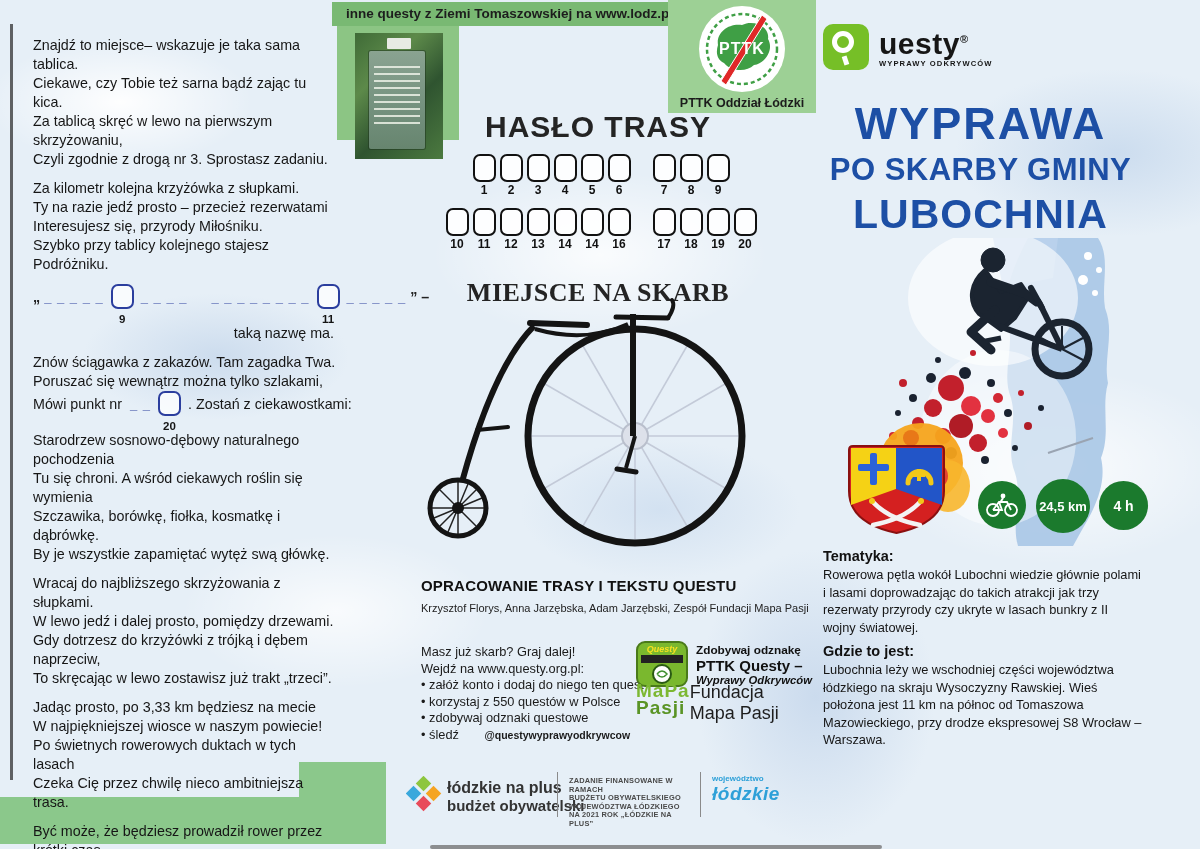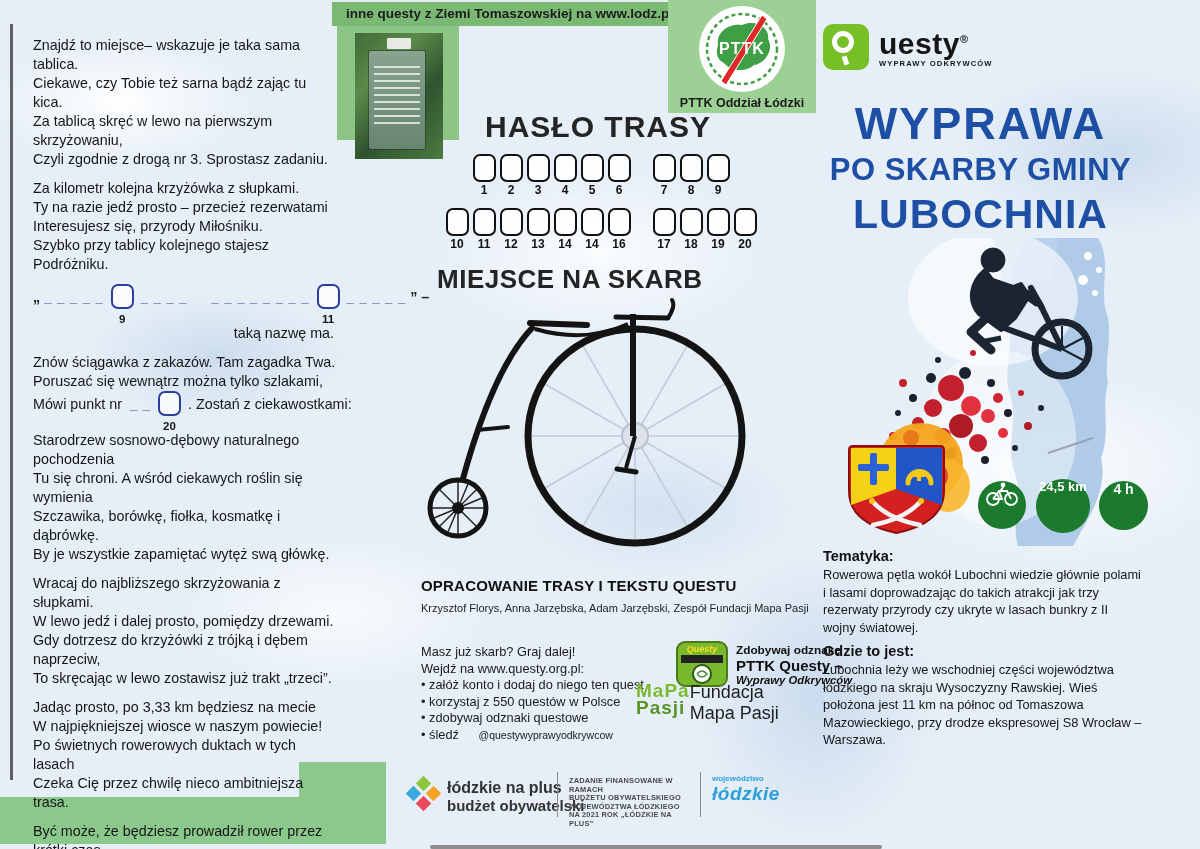--- a/index.html
+++ b/index.html
@@ -64,33 +64,33 @@
 
   
   .haslo-title { position:absolute; left:437px; top:110px; width:322px; text-align:center;
     font-size:30px; font-weight:700; color:#242424; letter-spacing:1px; }
   .haslo-rows { position:absolute; left:415px; top:154px; width:372px; }
   .hrow { display:flex; justify-content:center; gap:22px; margin-bottom:12px; }
   .hgroup { display:flex; gap:4px; }
   .hwrap { position:relative; width:23px; height:42px; }
   .hbox { width:23px; height:28px; border:2.5px solid #111; border-radius:7px; background:rgba(255,255,255,.9); }
   .hnum { position:absolute; top:29px; left:0; width:100%; text-align:center; font-size:12px; font-weight:700; color:#111; }
-  .skarb-title { position:absolute; left:437px; top:264px; width:322px; 
-    font-size:26px; font-weight:700; color:#242424; letter-spacing:.5px; }
+  .skarb-title { position:absolute; left:437px; top:278px; width:322px; text-align:center;
+    font-size:26px; font-weight:700; color:#242424; letter-spacing:.5px;font-family:Liberation Serif, serif; }
   .bike-svg { position:absolute; left:420px; top:296px; }
 
   
   .credits { position:absolute; left:421px; top:577px; width:392px; }
   .credits-title { font-size:15px; font-weight:700; color:#111; letter-spacing:.2px; }
   .credits-authors { font-size:11px; color:#222; margin-top:8px; }
   .play { position:absolute; left:421px; top:644px; width:238px; font-size:12.8px; line-height:16.5px; color:#1a1a1a; }
   .bullet::before { content:"• "; }
-  .follow .handle { font-size:10.5px; font-weight:400; margin-left:16px; }
-
-  .badge-promo { position:absolute; left:636px; top:638px; width:178px; display:flex; gap:8px; align-items:center;margin-left:40px; }
+  .follow .handle { font-size:10.5px; font-weight:700; margin-left:22px; }
+
+  .badge-promo { position:absolute; left:636px; top:638px; width:178px; display:flex; gap:8px; align-items:center; }
   .badge-promo-text div:nth-child(1){ font-size:11.8px; font-weight:700; color:#111; }
   .badge-promo-text div:nth-child(2){ font-size:15px; font-weight:700; color:#111; }
   .badge-promo-text div:nth-child(3){ font-size:11.3px; font-weight:700; font-style:italic; color:#111; }
 
   .mapa-block { position:absolute; left:636px; top:682px; width:180px; display:flex; align-items:flex-start; }
   .mapa-art { font-size:19px; line-height:17px; font-weight:700; color:#7cb832; letter-spacing:1px; }
   .mapa-art .alt { color:#5a9426; }
   .mapa-name { font-size:18px; line-height:21px; color:#1e1e1e; }
 
   
@@ -115,21 +115,21 @@
   .q-text .tag { font-size:7.6px; font-weight:700; color:#161616; letter-spacing:1.1px; margin-top:0px; }
 
   .main-title { position:absolute; left:828px; top:98px; width:305px; text-align:center; color:#1d4fa5; }
   .main-title .t1 { font-size:45px; font-weight:700; letter-spacing:2px; line-height:52px; }
   .main-title .t2 { font-size:31px; font-weight:700; letter-spacing:.5px; line-height:40px; }
   .main-title .t3 { font-size:41px; font-weight:700; letter-spacing:1px; line-height:48px; }
 
   .artwork { position:absolute; left:843px; top:238px; }
 
   .stat-badge { position:absolute; border-radius:50%; background:#1b7a2d; color:#fff;
-    display:flex; align-items:flex-start; justify-content:center; font-weight:700; }
+    display:flex; align-items:center; justify-content:center; font-weight:700; }
   .badge-bike { left:978px; top:481px; width:48px; height:48px; }
   .badge-km { left:1036px; top:479px; width:54px; height:54px; font-size:13px; }
   .badge-h { left:1099px; top:481px; width:49px; height:49px; font-size:14px; }
 
   .sections { position:absolute; left:823px; top:548px; width:320px; color:#161616; }
   .section { margin-bottom:7px; }
   .section h3 { font-size:14.5px; font-weight:700; margin-bottom:2px; color:#111; }
   .section p { font-size:12.8px; line-height:17.5px; }
 </style>
 </head>

